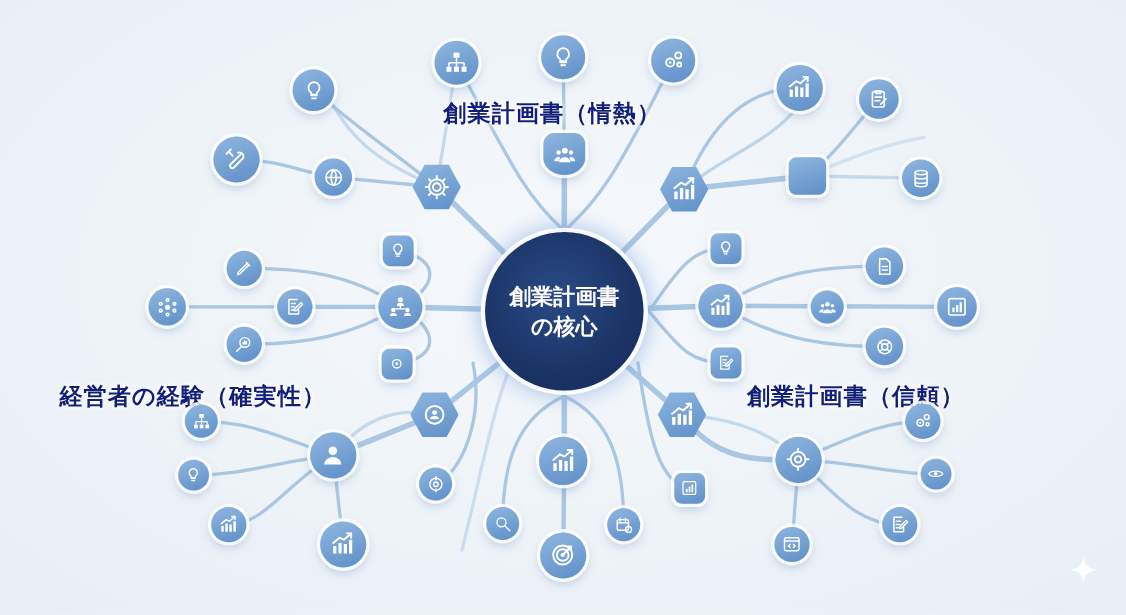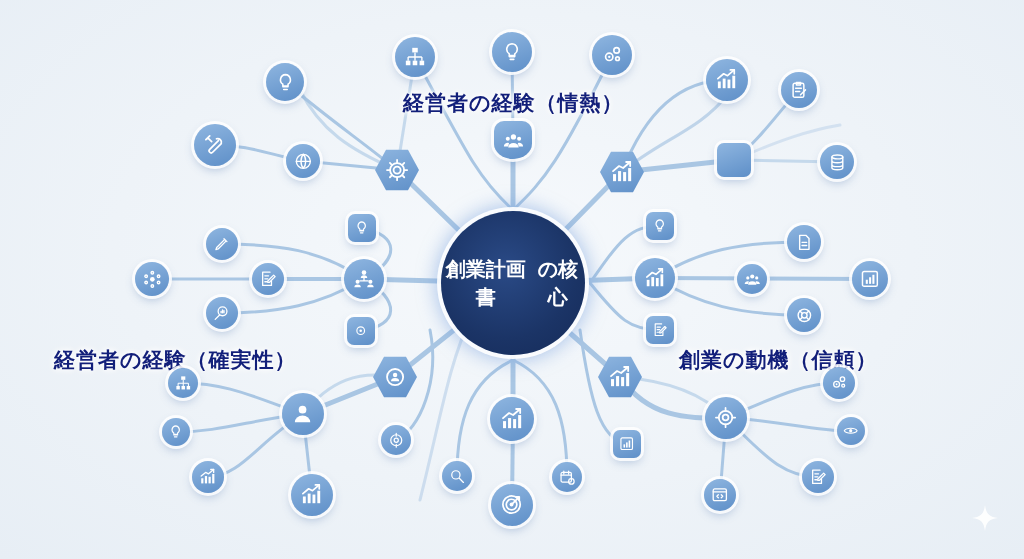--- a/index.html
+++ b/index.html
@@ -19,21 +19,21 @@
   .node.circle { border-radius:50%; }
   .node.square { border-radius:7px; }
   .node.hex { clip-path: polygon(25% 4%, 75% 4%, 100% 50%, 75% 96%, 25% 96%, 0% 50%); border-radius:0; box-shadow:none; }
   .node.shield { border-radius:10px 10px 50% 50% / 10px 10px 40% 40%; }
   .node svg { width:55%; height:55%; }
   .center {
     position:absolute; left:513px; top:283px; width:144px; height:144px;
     transform:translate(-50%,-50%); border-radius:50%;
     background: radial-gradient(circle at 45% 40%, #2a4a86 0%, #1b3466 60%, #142a58 100%);
     box-shadow: 0 0 0 4px rgba(255,255,255,0.9), 0 0 18px 6px rgba(120,160,220,0.55);
-    display:flex; flex-direction:row; align-items:center; justify-content:center;
+    display:flex; flex-direction:column; align-items:center; justify-content:center;
     color:#fff; font-weight:bold; font-size:20px; line-height:28px; text-align:center;
   }
   .label {
     position:absolute; font-weight:bold; font-size:21px; color:#121f7a;
     white-space:nowrap; letter-spacing:1px;
     text-shadow: 0 0 3px #fff, 0 0 6px #fff, 0 0 8px #fff;
   }
   .sparkle { position:absolute; left:985px; top:518px; width:26px; height:26px; transform:translate(-50%,-50%); }
 </style>
 </head>
@@ -101,23 +101,23 @@
     <path d="M726 418 C760 450 780 477 818 477" stroke-width="3"></path>
     <path d="M726 418 L720 495" stroke-width="3"></path>
   </g>
 </svg>
 
 <div class="center">
   <span>創業計画書</span>
   <span>の核心</span>
 </div>
 
-<div class="label" style="left:403px; top:89px;">経営者の経験（情熱）</div>
+<div class="label" style="left:403px; top:89px;">創業計画書（情熱）</div>
 <div class="label" style="left:54px; top:346px;">経営者の経験（確実性）</div>
-<div class="label" style="left:679px; top:346px;">創業の動機（信頼）</div>
+<div class="label" style="left:679px; top:346px;">創業計画書（信頼）</div>
 
 <div id="nodes">
     <div class="node circle" style="left: 415px; top: 57px; width: 40px; height: 40px;">
       <span style="display: flex; width: 100%; height: 100%; align-items: center; justify-content: center;">
         <svg viewBox="0 0 24 24" fill="#fff">
           <rect x="9" y="2" width="6" height="5"></rect>
           <rect x="2" y="16" width="5" height="5"></rect>
           <rect x="9.5" y="16" width="5" height="5"></rect>
           <rect x="17" y="16" width="5" height="5"></rect>
           <path d="M12 7 v5 M4.5 12 h15 M4.5 12 v4 M12 12 v4 M19.5 12 v4" stroke="#fff" stroke-width="1.5" fill="none"></path>

